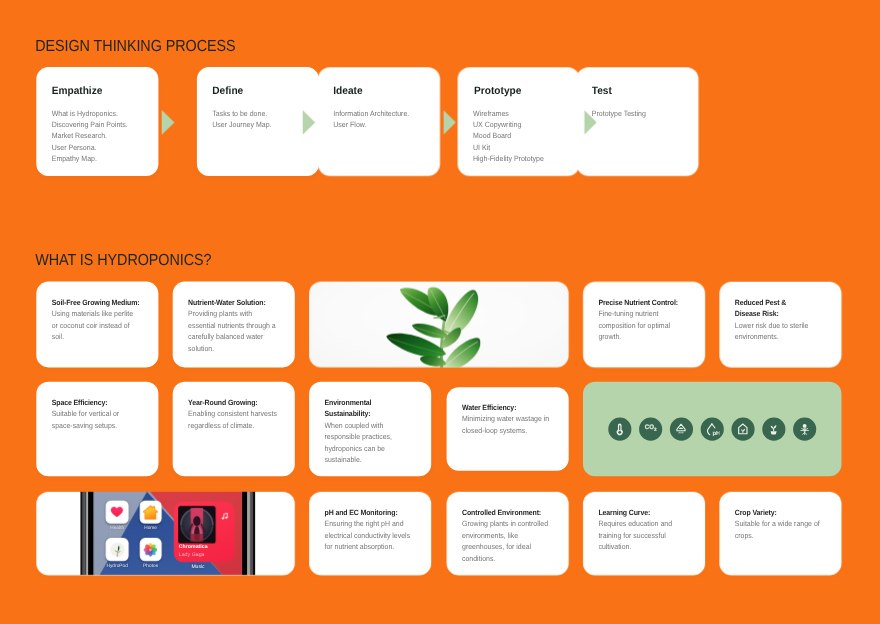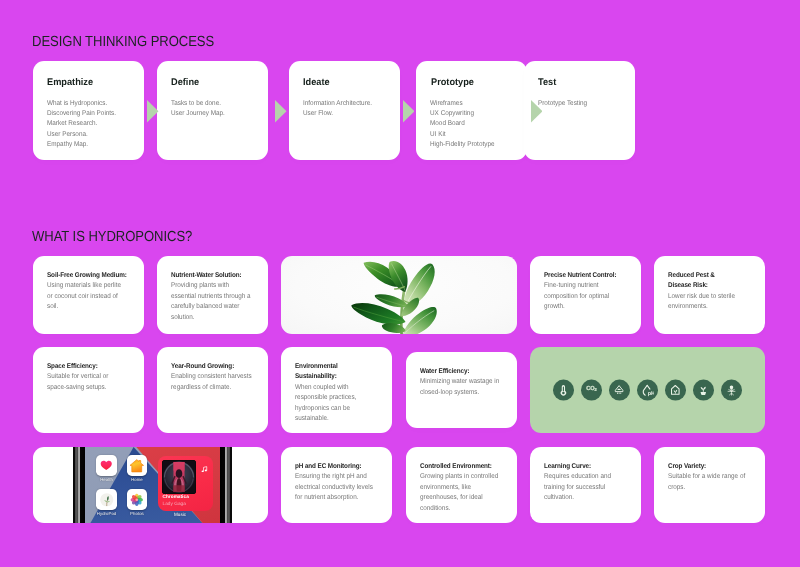--- a/index.html
+++ b/index.html
@@ -1,20 +1,20 @@
 <!DOCTYPE html>
 <html><head>
 <meta charset="utf-8">
 <title>Design Thinking Process</title>
 <style>
   html,body{margin:0;padding:0;}
   body{width:800px;height:567px;background:#F1F1F1;
        font-family:"Liberation Sans",sans-serif;overflow:hidden;
        -webkit-font-smoothing:antialiased;text-rendering:geometricPrecision;}
-  .page{position:relative;width:800px;height:567px;background:#d946ef;}
+  .page{position:relative;width:800px;height:567px;background:#f97316;}
 
   .section-title{position:absolute;font-size:14.6px;font-weight:400;letter-spacing:-0.06px;
        color:#1b2420;white-space:nowrap;transform:scaleX(.895) translateZ(0);transform-origin:0 50%;}
   #title-process{left:32px;top:34px;}
   #title-hydro{left:32px;top:229px;}
 
   
   .pcard{position:absolute;top:61px;width:111px;height:99px;background:#fff;border-radius:11px;
        box-shadow:0 1px 2px rgba(0,0,0,.012),0 3px 8px rgba(0,0,0,.012);}
   .pcard-title{position:absolute;left:14.3px;top:16px;font-size:9.7px;font-weight:700;
@@ -78,21 +78,21 @@
       <div class="pcard" style="left:33px">
         <div class="pcard-title">Empathize</div>
         <div class="pcard-list">
           <div>What is Hydroponics.</div>
           <div>Discovering Pain Points.</div>
           <div>Market Research.</div>
           <div>User Persona.</div>
           <div>Empathy Map.</div>
         </div>
       </div>
-      <div class="pcard" style="left:157px">
+      <div class="pcard" style="left:179px">
         <div class="pcard-title">Define</div>
         <div class="pcard-list">
           <div>Tasks to be done.</div>
           <div>User Journey Map.</div>
         </div>
       </div>
       <div class="pcard" style="left:288.5px">
         <div class="pcard-title">Ideate</div>
         <div class="pcard-list">
           <div>Information Architecture.</div>

